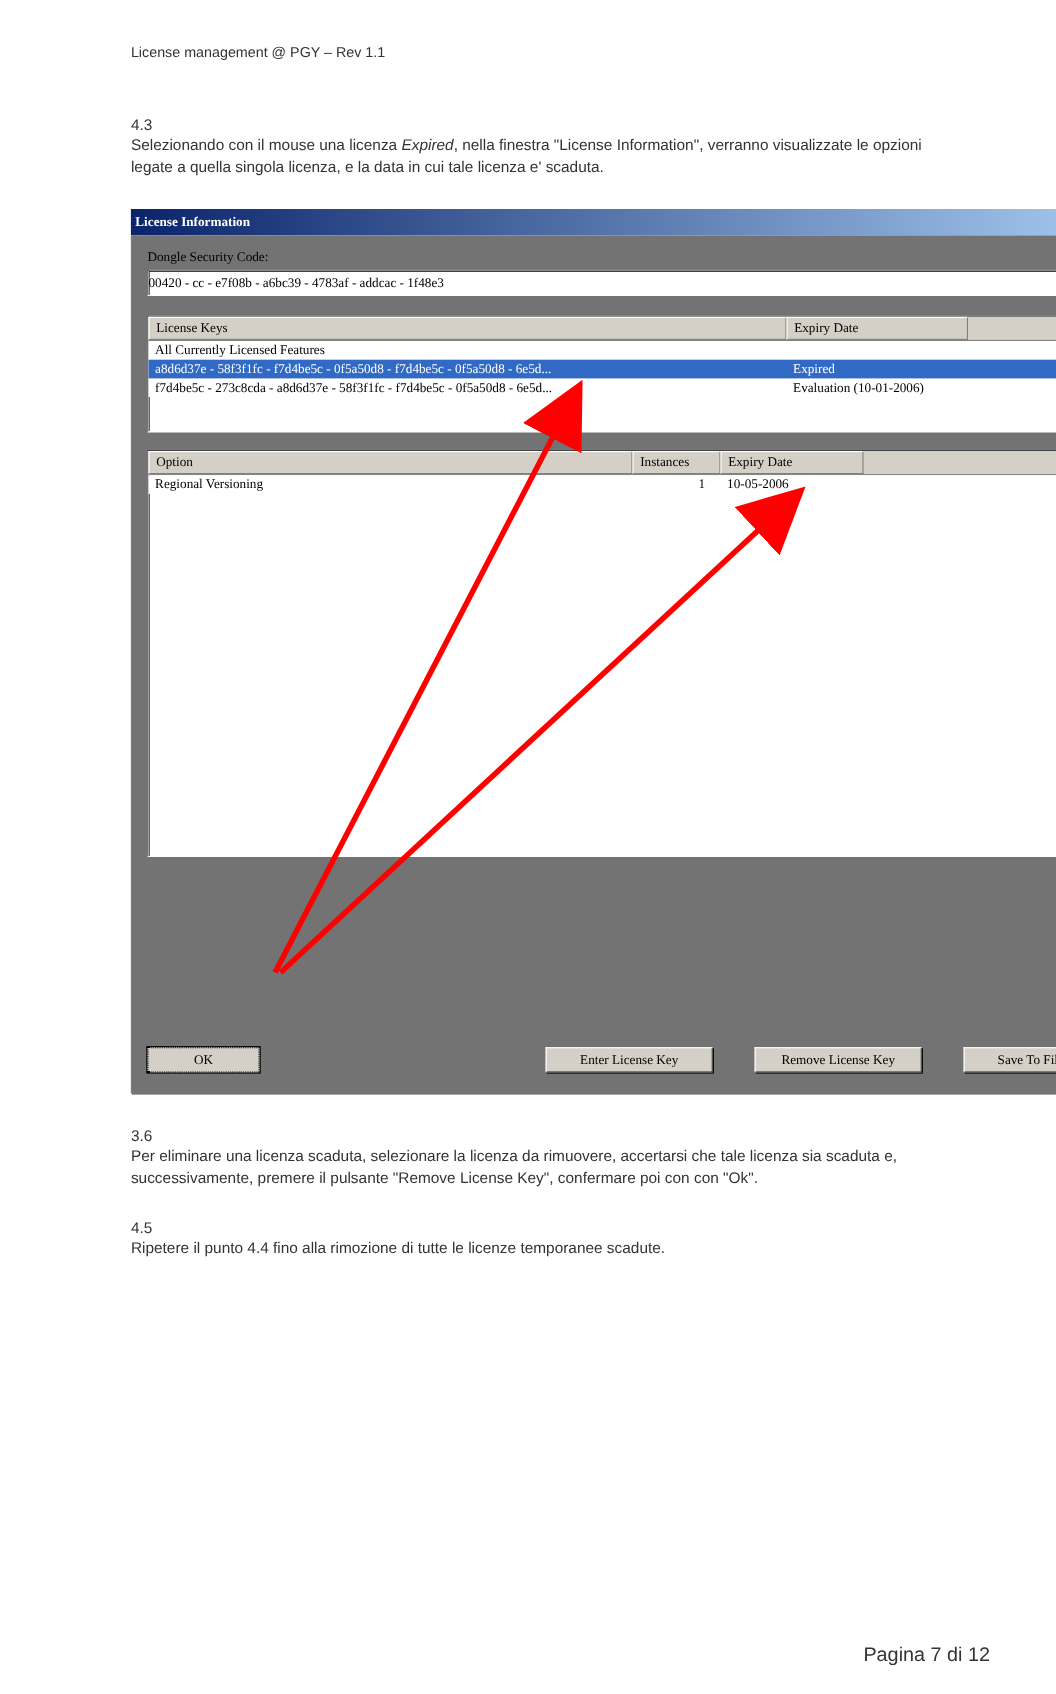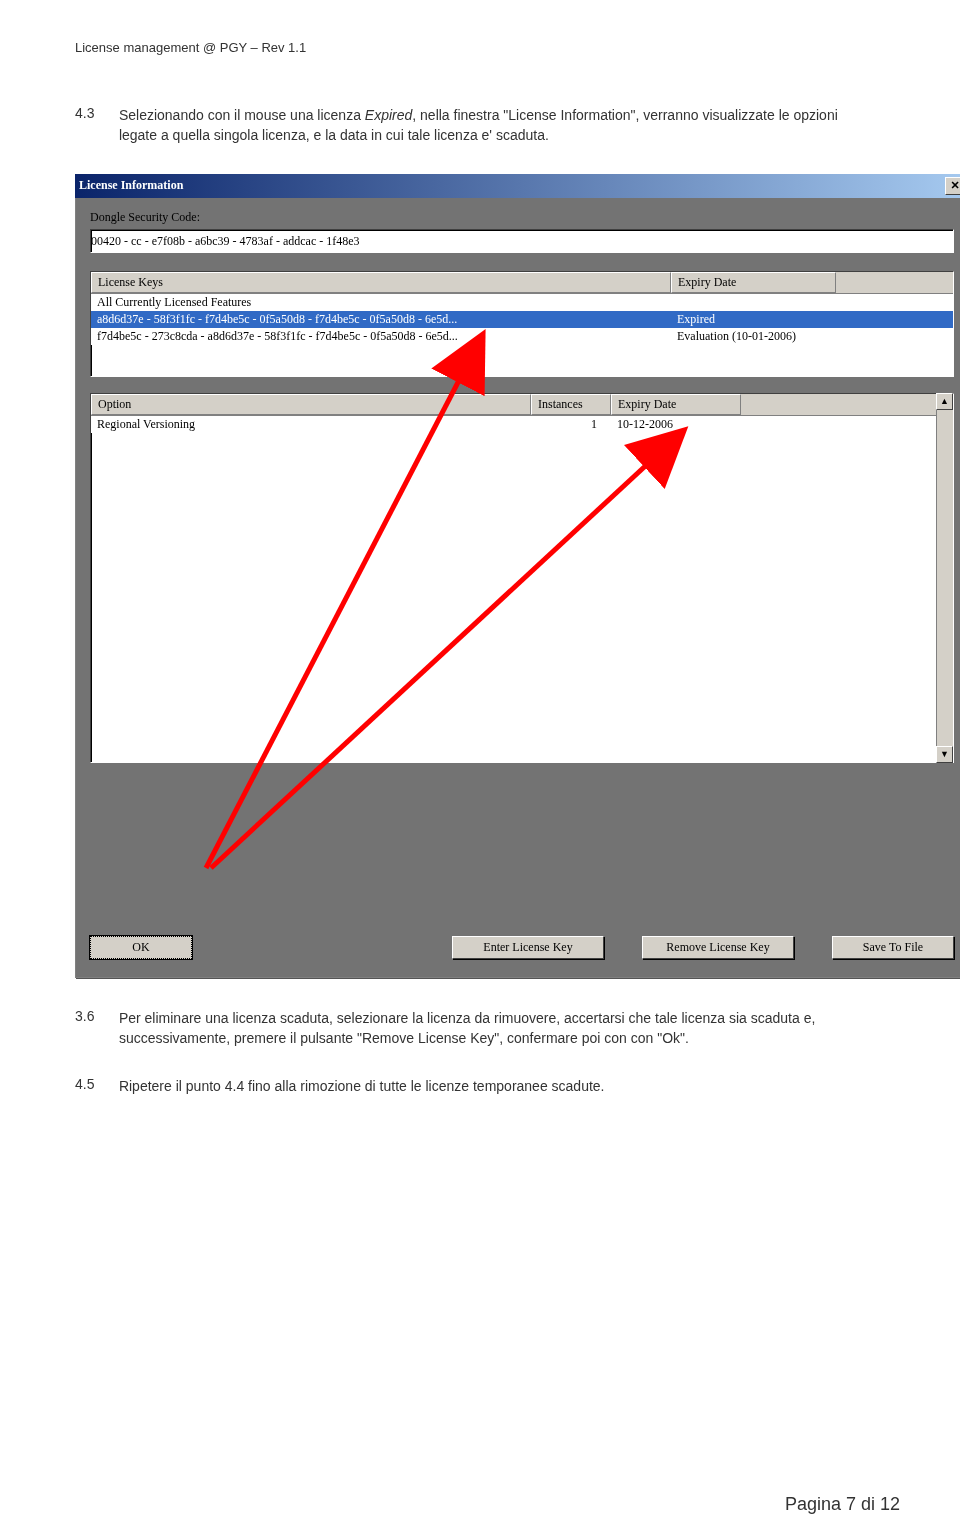--- a/index.html
+++ b/index.html
@@ -8,20 +8,21 @@
     font-size: 14px;
     color: #333;
     background: #fff;
     width: 960px;
   }
   .page {
     padding: 40px 60px 5px 75px;
     box-sizing: border-box;
     min-height: 1540px;
     position: relative;
+    margin-left: 44px;
   }
   .header-line {
     font-size: 13px;
     margin-bottom: 50px;
   }
   .section { margin-bottom: 28px; }
   .section .num {
     display: inline-block;
     width: 40px;
     vertical-align: top;
@@ -213,21 +214,21 @@
       <div class="inset-box list opts-box">
         <div class="list-hdr">
           <div class="cell w-opt">Option</div>
           <div class="cell w-inst">Instances</div>
           <div class="cell w-exp2">Expiry Date</div>
         </div>
         <div class="list-rows">
           <div class="row">
             <div class="cell w-opt">Regional Versioning</div>
             <div class="cell w-inst" style="text-align:right;padding-right:14px;">1</div>
-            <div class="cell w-exp2">10-12-2006</div>
+            <div class="cell w-exp2">10-05-2006</div>
           </div>
         </div>
         <div class="scroll-hint"></div>
         <div class="scroll-btn" style="top:-1px;">▲</div>
         <div class="scroll-btn" style="bottom:-1px;">▼</div>
       </div>
 
       <svg class="annot" style="left:0;top:0;" width="770" height="720">
         <defs>
           <marker id="ah" markerWidth="12" markerHeight="12" refX="10" refY="6" orient="auto">

